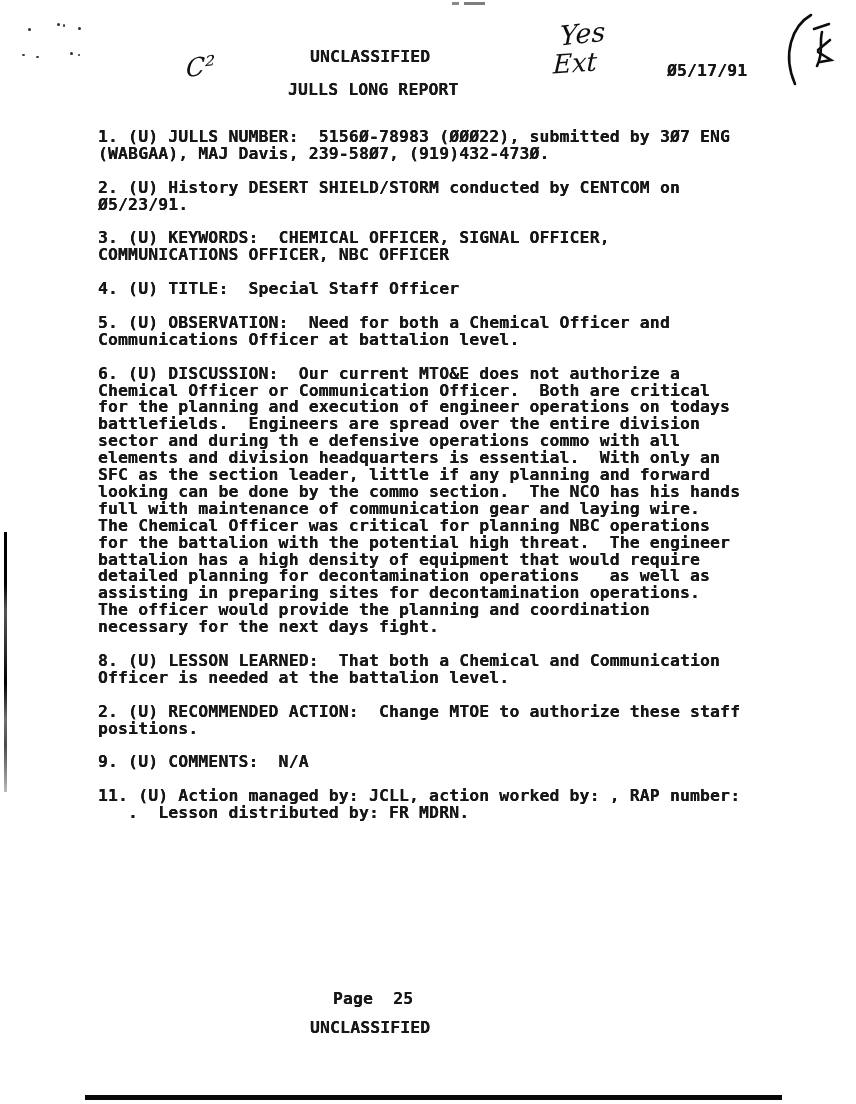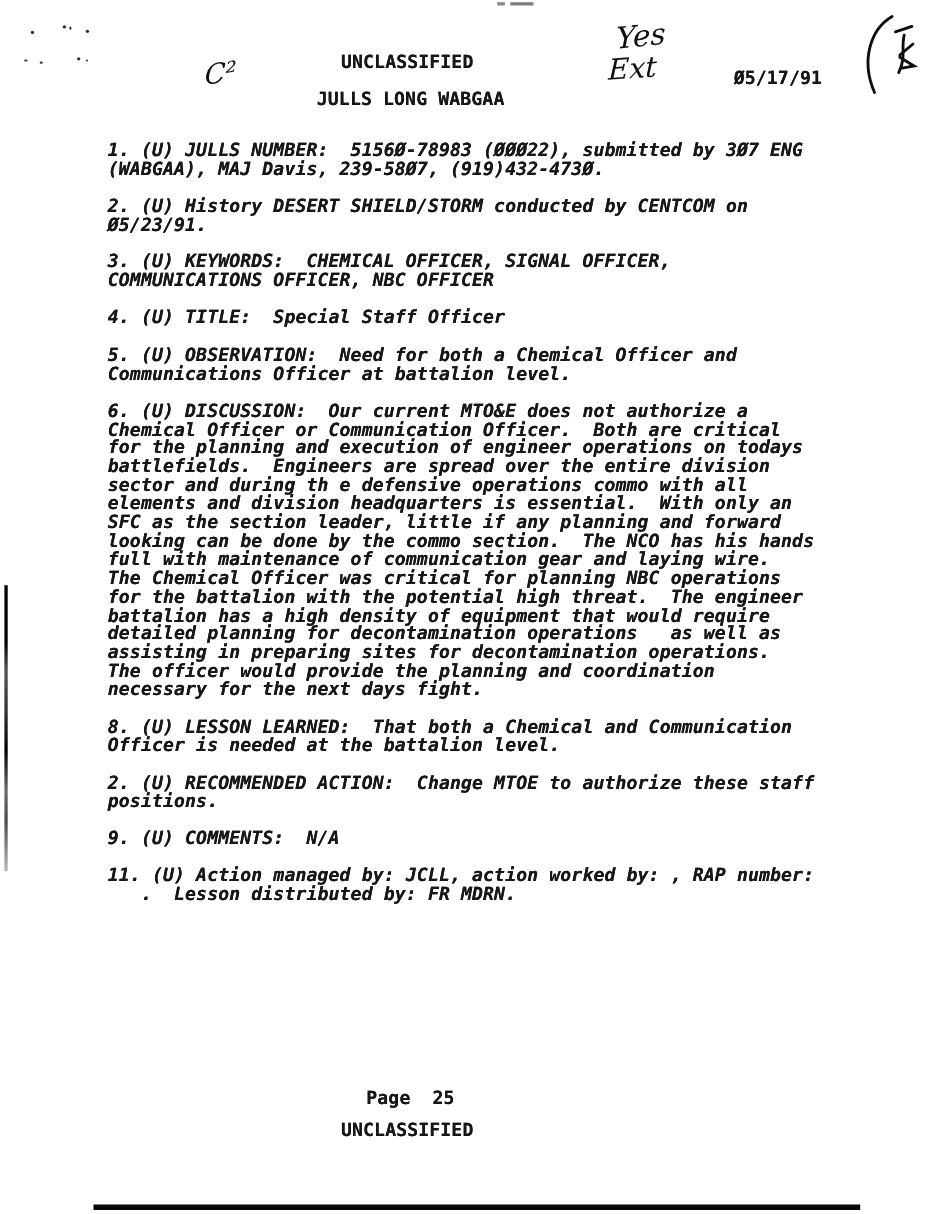--- a/index.html
+++ b/index.html
@@ -21,21 +21,21 @@
     white-space: pre;
   }
   .abs { position: absolute; }
 
   .doc-body {
     position: absolute;
     left: 98px;
     top: 129px;
     line-height: 16.9px;
   }
-  .para { margin: 0 0 16.9px 0; font-style: italic; }
+  .para { margin: 0 0 16.9px 0; }
   .para:last-child { margin-bottom: 0; }
 
   
   .hand {
     position: absolute;
     font-family: "DejaVu Serif", "Liberation Serif", serif;
     font-style: italic;
     color: #101010;
     white-space: nowrap;
   }
@@ -61,21 +61,21 @@
   .hdr-date           { left: 667px; top: 61px; }
   .ftr-page           { left: 333px; top: 989px; text-align: right; }
   .ftr-classification { left: 310px; top: 1018px; }
 
   .hand-mark-svg { position: absolute; left: 762px; top: 12px; }
 </style>
 </head>
 <body style="color: rgb(23, 23, 23); background: rgb(255, 255, 255);">
 
 <div class="tw abs hdr-classification">UNCLASSIFIED</div>
-<div class="tw abs hdr-title">JULLS LONG WABGAA</div>
+<div class="tw abs hdr-title">JULLS LONG REPORT</div>
 <div class="tw abs hdr-date">Ø5/17/91</div>
 
 <div class="hand hand-yes">Yes</div>
 <div class="hand hand-ext">Ext</div>
 <div class="hand hand-c2">C²</div>
 
 <svg class="hand-mark-svg" width="80" height="80" viewBox="0 0 80 80">
   <g fill="none" stroke="#0d0d0d" stroke-width="2.6" stroke-linecap="round">
     <path d="M 49 3 C 30 14, 20 42, 33 72"></path>
     <path d="M 52 17 L 67 12"></path>

